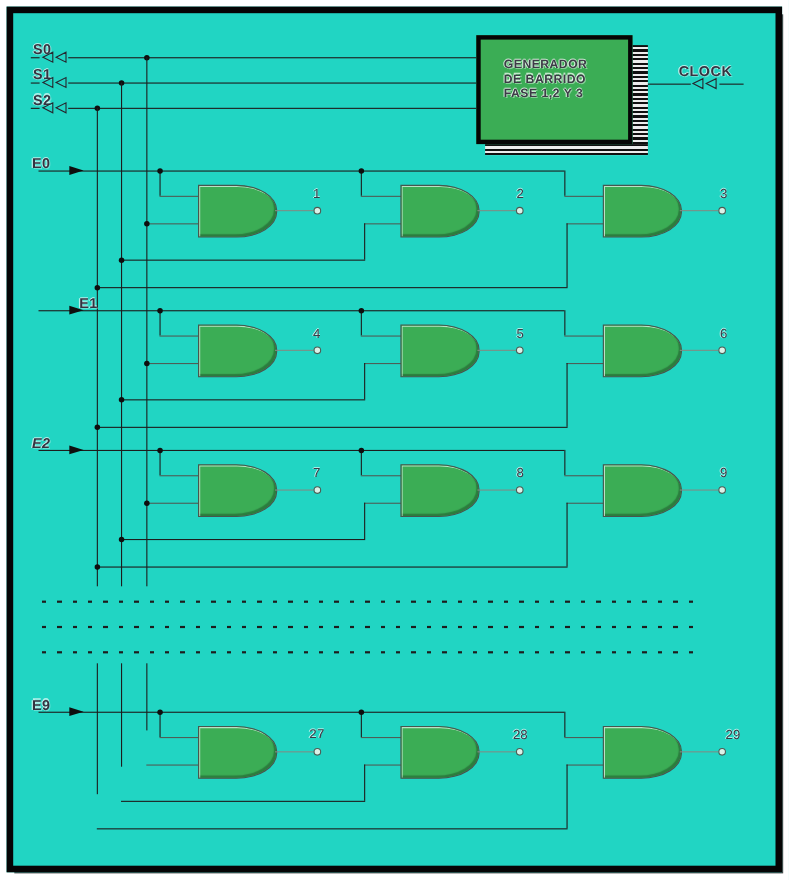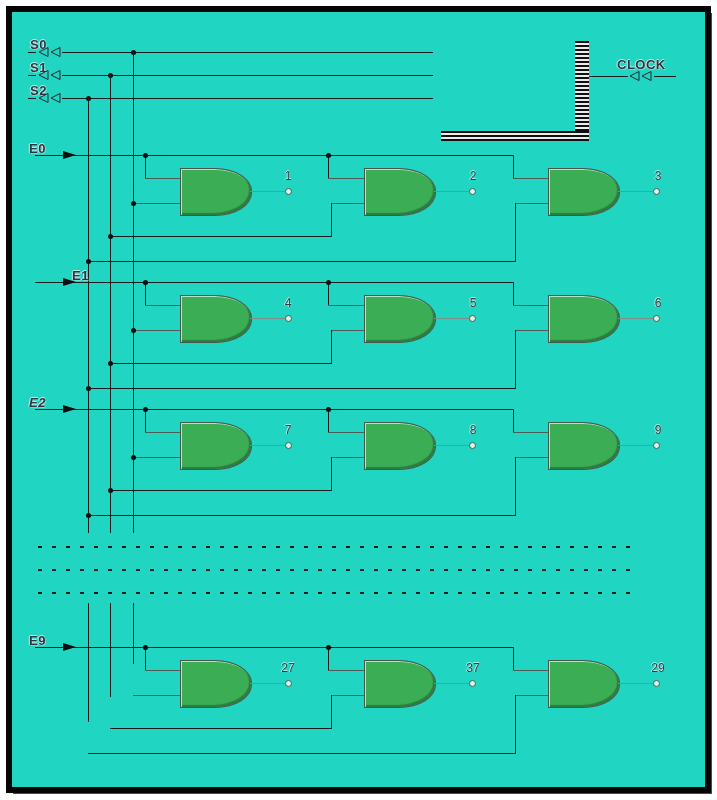--- a/index.html
+++ b/index.html
@@ -68,20 +68,25 @@
   <div class="w v" style="left:133px;top:52px;height:481px;"></div>
   <div class="w v" style="left:110px;top:75px;height:458px;"></div>
   <div class="w v" style="left:88px;top:98px;height:435px;"></div>
 
   <div class="w v" style="left:133px;top:603px;height:61px;"></div>
   <div class="w v" style="left:110px;top:603px;height:94px;"></div>
   <div class="w v" style="left:88px;top:603px;height:119px;"></div>
 
   <div class="hatch" style="left:575px;top:41px;width:14px;height:94px;"></div>
   <div class="hatch" style="left:441px;top:131px;width:148px;height:10px;"></div>
+  <div id="gen">
+    <div class="gentext" style="top:17px;">GENERADOR</div>
+    <div class="gentext" style="top:30px;">DE BARRIDO</div>
+    <div class="gentext" style="top:43px;">FASE  1,2 Y 3</div>
+  </div>
 
   <div class="lbl" style="left:617px;top:57px;">CLOCK</div>
   <div class="w h" style="left:589px;top:76px;width:39px;"></div>
   <svg class="bufsym" style="left:628px;top:70px;" width="26" height="12">
     <path d="M2 6 L11 1.5 L11 10.5 Z M14 6 L23 1.5 L23 10.5 Z" fill="none" stroke="#26262e" stroke-width="1"></path>
   </svg>
   <div class="w h" style="left:654px;top:76px;width:22px;"></div>
 
   <div class="row" id="row0" style="top:141px;">
     <div class="lbl" style="left:29px;top:0;">E0</div>
@@ -216,18 +221,18 @@
     <div class="vstub" style="left:331px;top:62px;height:33px;"></div>
     <div class="w h" style="left:110px;top:95px;width:222px;"></div>
     <div class="vstub" style="left:515px;top:62px;height:58px;"></div>
     <div class="w h" style="left:88px;top:120px;width:428px;"></div>
     <div class="lead" style="left:250px;top:50px;width:35px;"></div>
     <div class="lead" style="left:434px;top:50px;width:35px;"></div>
     <div class="lead" style="left:618px;top:50px;width:35px;"></div>
     <div class="circ" style="left:285px;top:47px;"></div>
     <div class="circ" style="left:469px;top:47px;"></div>
     <div class="circ" style="left:653px;top:47px;"></div>
-    <div class="num" style="left:273px;top:28px;">27</div>
-    <div class="num" style="left:458px;top:28px;">37</div>
-    <div class="num" style="left:643px;top:28px;">29</div>
+    <div class="num" style="left:273px;top:28px;font-family:Liberation Mono, monospace;">27</div>
+    <div class="num" style="left:458px;top:28px;">28</div>
+    <div class="num" style="left:643px;top:28px;text-align:right;">29</div>
   </div>
 
 </div>
 
 </body></html>

